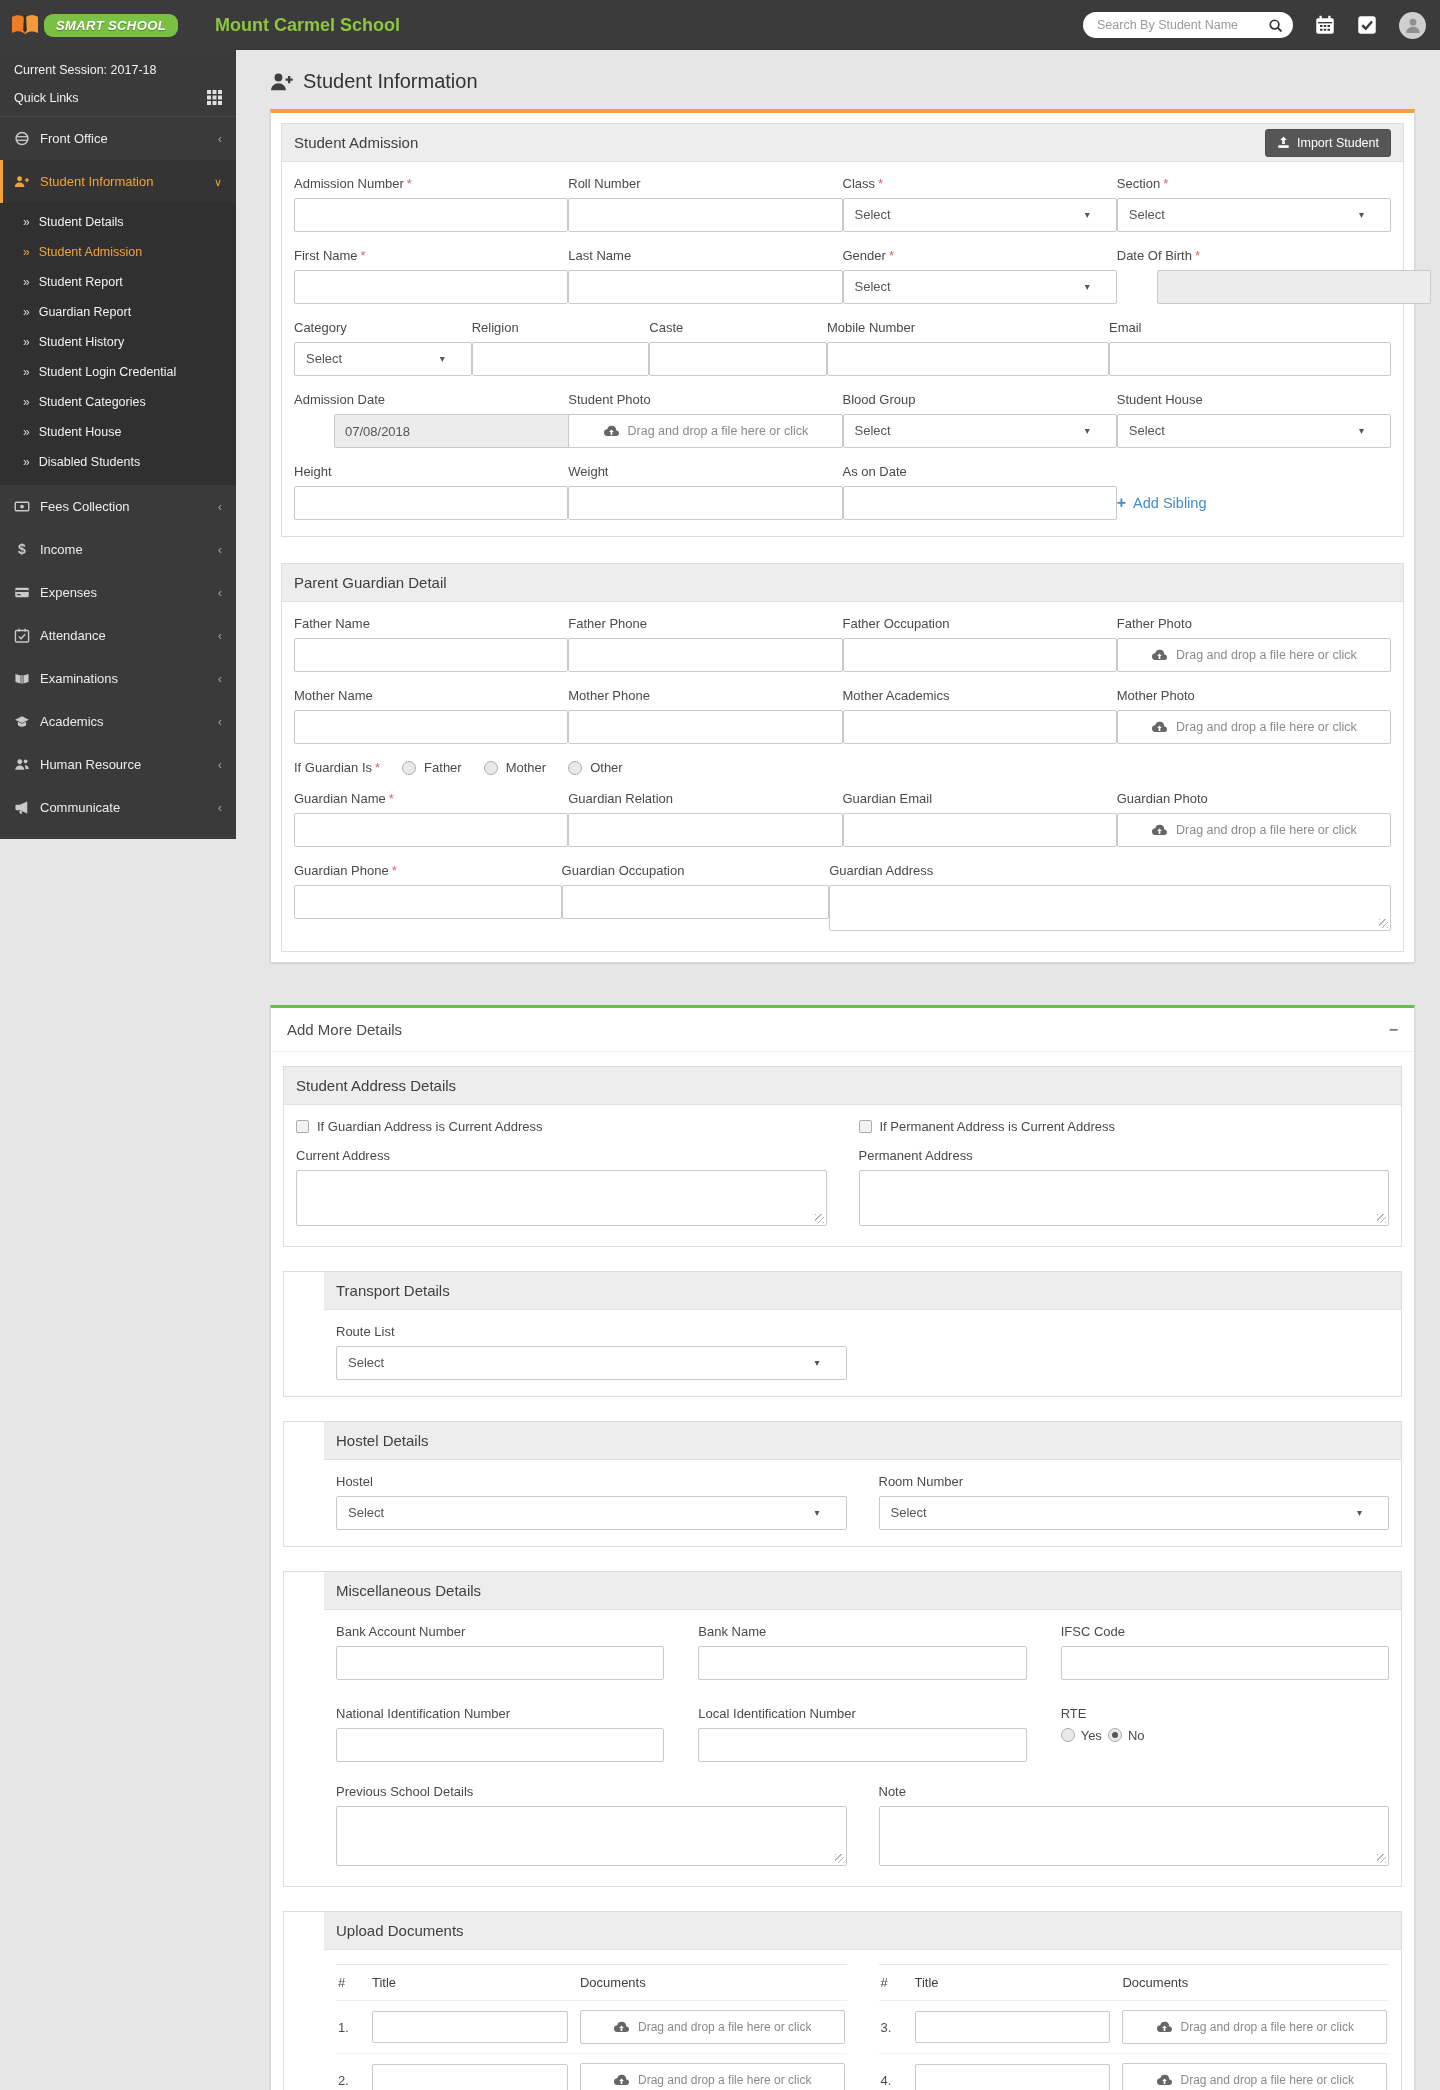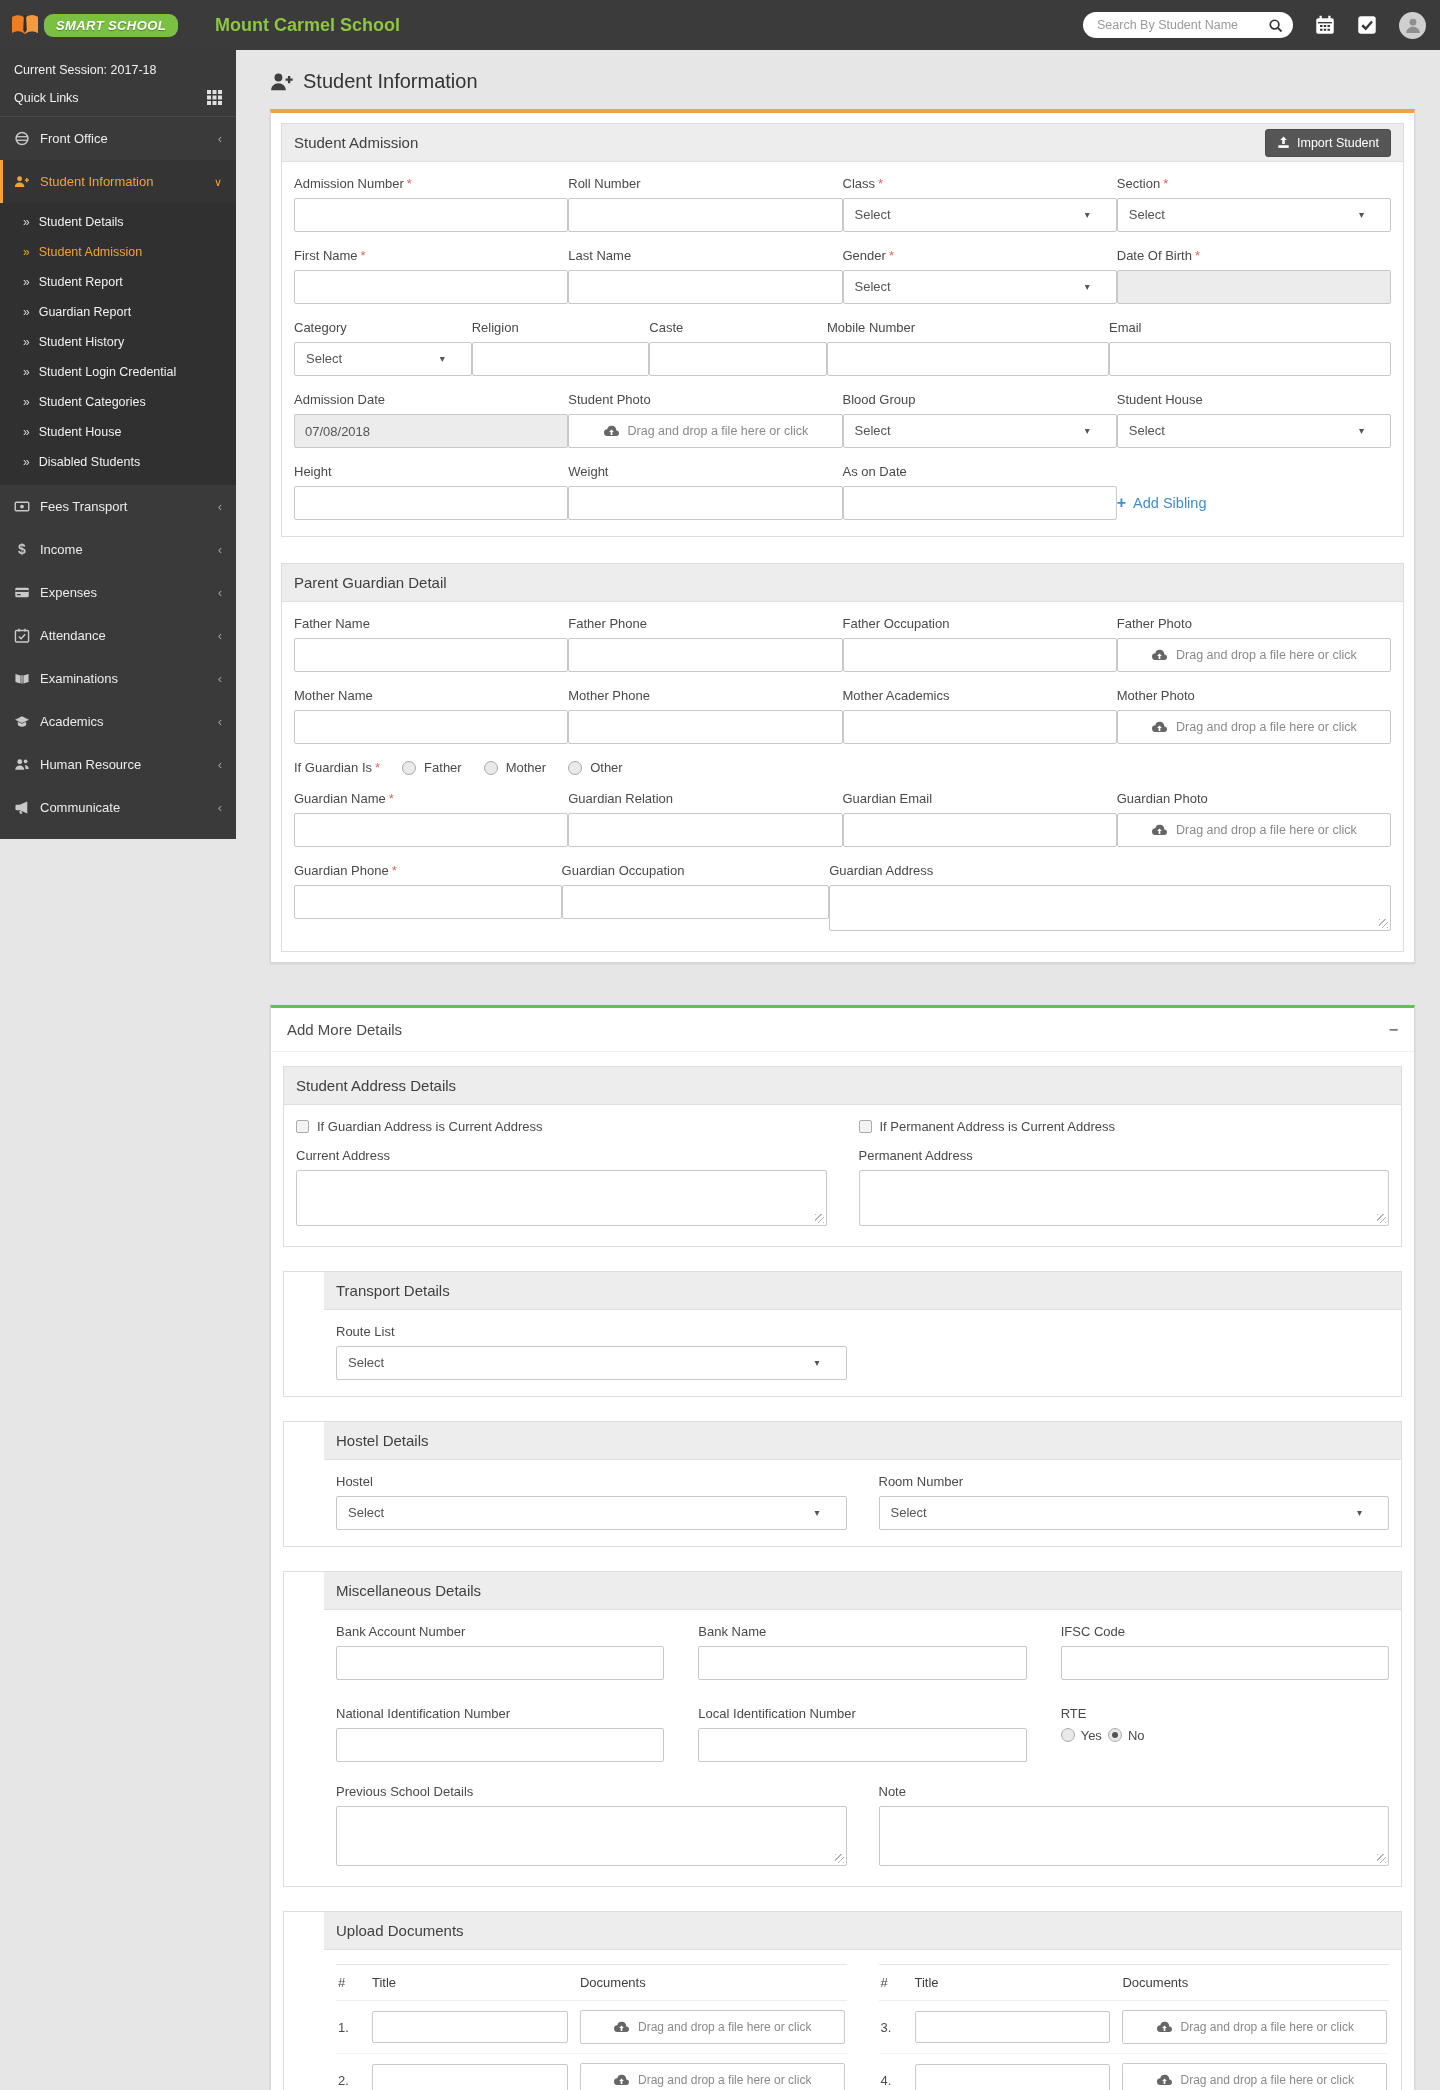--- a/index.html
+++ b/index.html
@@ -68,21 +68,21 @@
 
   
   .frow{display:flex; margin-bottom:16px;}
   .frow.last{margin-bottom:6px;}
   .fgroup{flex:1 1 0; min-width:0;}
   .fgroup.sm{flex:0.63 1 0;}
   .fgroup.wide{flex:2.1 1 0;}
   .flabel{display:block; font-size:13px; color:#4a4a4a; margin-bottom:7px;}
   .req{color:var(--red); margin-left:3px;}
   .finput{width:100%; height:34px; border:1px solid #c9c9c9; border-radius:2px; background:#fff; padding:0 10px; font-size:13px; color:#555; font-family:"Liberation Sans",sans-serif;}
-  .finput.disabled{background:#ececec;}
+  .finput.disabled{background:#ececec;margin-left:40px;}
   .fselect{position:relative; width:100%; height:34px; border:1px solid #c9c9c9; border-radius:2px; background:#fff; padding:0 26px 0 11px; font-size:13px; color:#555; line-height:32px; cursor:pointer; display:flex; justify-content:space-between; align-items:center;}
   .fselect .caret{color:#555; font-size:10px;}
   .ftext{width:100%; border:1px solid #c9c9c9; border-radius:2px; background:#fff; padding:6px 10px; font-size:13px; color:#555; resize:none; font-family:"Liberation Sans",sans-serif;
     background-image:repeating-linear-gradient(135deg, #b5b5b5 0 1px, transparent 1px 4px);
     background-size:9px 9px; background-repeat:no-repeat; background-position:right 2px bottom 2px;}
   .dropzone{height:34px; border:1px solid #c9c9c9; border-radius:2px; background:#fff; display:flex; align-items:center; justify-content:center; gap:8px; color:#8a8a8a; font-size:12.5px; cursor:pointer; white-space:nowrap; overflow:hidden;}
   .dropzone svg{width:17px; height:13px; color:#666; flex:0 0 auto;}
   .radio{width:14px; height:14px; border:1px solid #ababab; border-radius:50%; background:#e9e9e9; display:inline-block; vertical-align:-2px; position:relative; cursor:pointer;}
   .radio.sel::after{content:""; position:absolute; left:3px; top:3px; width:6px; height:6px; border-radius:50%; background:#555;}
   .checkbox{width:13px; height:13px; border:1px solid #ababab; border-radius:2px; background:#f2f2f2; display:inline-block; vertical-align:-2px; cursor:pointer;}
@@ -229,21 +229,21 @@
             <span class="arr">»</span>
             <span>Disabled Students</span>
           </div>
       </div>
 
       <div class="menu-item">
         <svg viewBox="0 0 16 16">
             <rect x="0.8" y="3.5" width="14.4" height="9" rx="1" fill="none" stroke="currentColor" stroke-width="1.5"></rect>
             <circle cx="8" cy="8" r="2" fill="currentColor"></circle>
           </svg>
-        <span class="mi-label">Fees Transport</span>
+        <span class="mi-label">Fees Collection</span>
         <span class="chev">‹</span>
       </div>
       <div class="menu-item">
         <span class="dollar">$</span>
         <span class="mi-label">Income</span>
         <span class="chev">‹</span>
       </div>
       <div class="menu-item">
         <svg viewBox="0 0 16 16">
             <rect x="0.8" y="3" width="14.4" height="10" rx="1.2" fill="currentColor"></rect>

